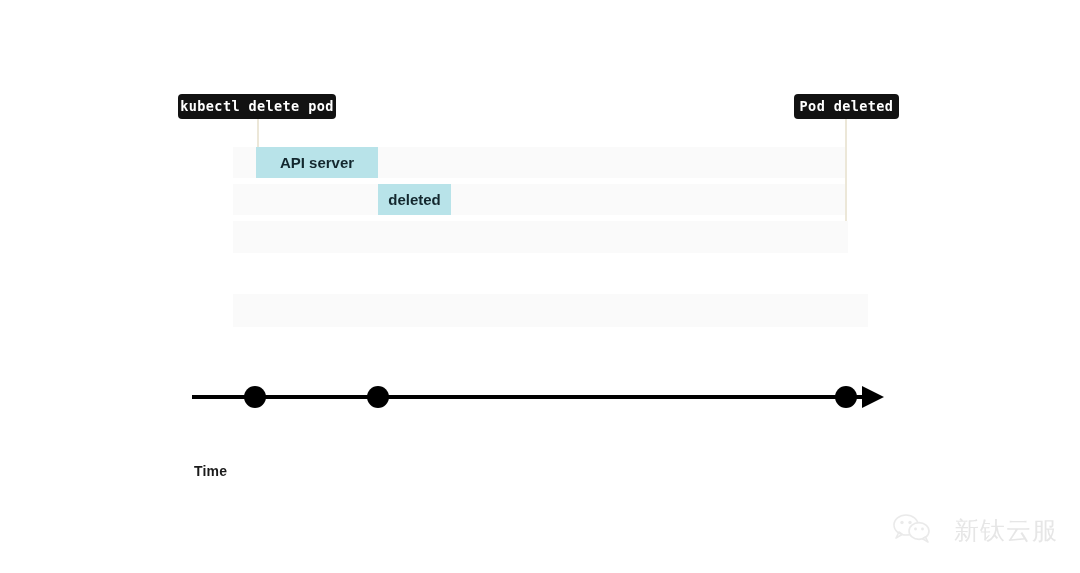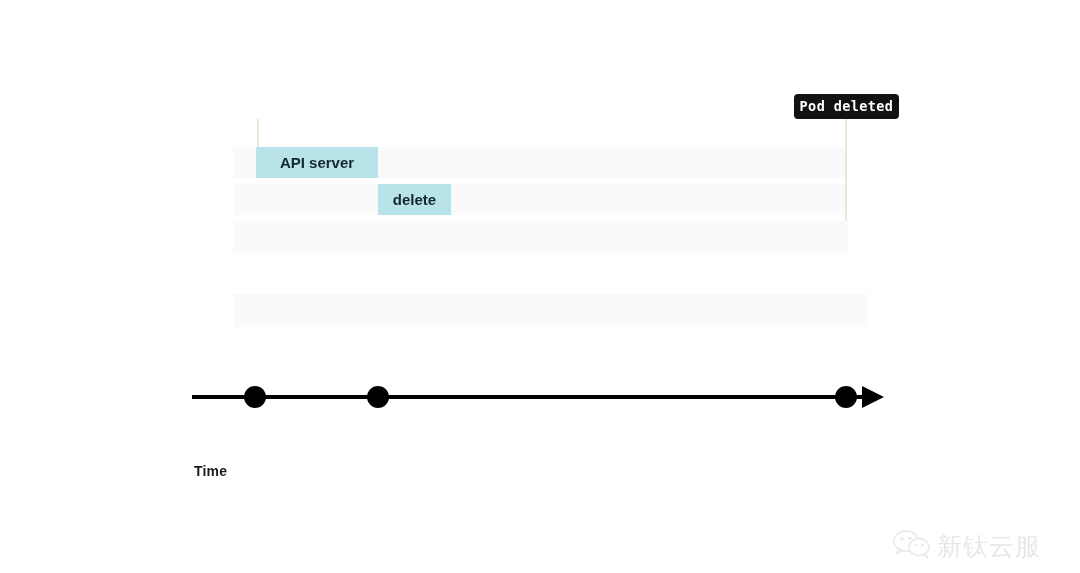--- a/index.html
+++ b/index.html
@@ -89,58 +89,58 @@
     font-weight: 700;
     color: #1a1a1a;
     letter-spacing: 0.2px;
   }
 
   
   .watermark {
     position: absolute;
     display: flex;
     align-items: center;
-    gap: 6px;
+    gap: 23px;
     opacity: 0.34;
-    margin-top: 16px;
   }
   .watermark .wm-text {
     font-family: "DejaVu Sans", sans-serif;
     font-size: 25px;
     color: #b7b7b7;
     letter-spacing: 1px;
     white-space: nowrap;
   }
 </style>
 </head>
 <body>
 
 <div id="canvas">
 
+  <div class="badge" style="left:178px; top:94px; width:158px;">kubectl delete pod</div>
 
   <div class="badge" style="left:794px; top:94px; width:105px;">Pod deleted</div>
 
   <div class="connector" style="left:257px; top:119px; height:32px;"></div>
 
   <div class="connector" style="left:845px; top:119px; height:104px;"></div>
 
   <div class="track" style="left:233px; top:147px; width:612px; height:31px;"></div>
 
   <div class="track" style="left:233px; top:184px; width:612px; height:31px;"></div>
 
   <div class="track" style="left:233px; top:221px; width:615px; height:32px;"></div>
 
   <div class="track" style="left:233px; top:294px; width:635px; height:33px;"></div>
 
   <div class="bar" style="left:256px; top:147px; width:122px; height:31px;">
     <span>API server</span>
   </div>
 
   <div class="bar" style="left:378px; top:184px; width:73px; height:31px;">
-    <span>delete</span>
+    <span>deleted</span>
   </div>
 
 
   <div class="axis-line" style="left:192px; top:395px; width:672px;"></div>
 
   <div class="axis-arrow" style="left:862px; top:386px;"></div>
 
   <div class="axis-dot" style="left:244px; top:386px;"></div>
 
   <div class="axis-dot" style="left:367px; top:386px;"></div>

